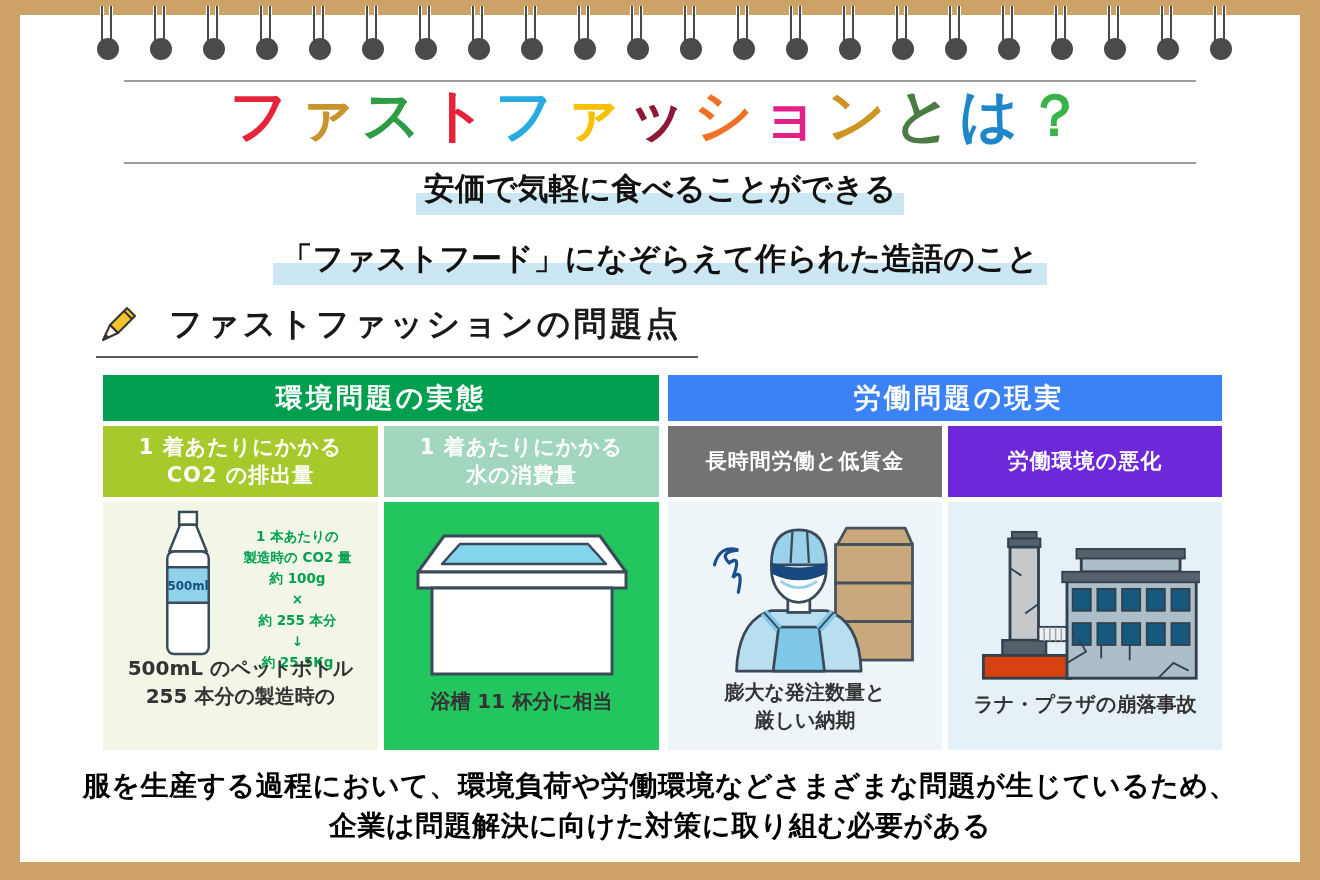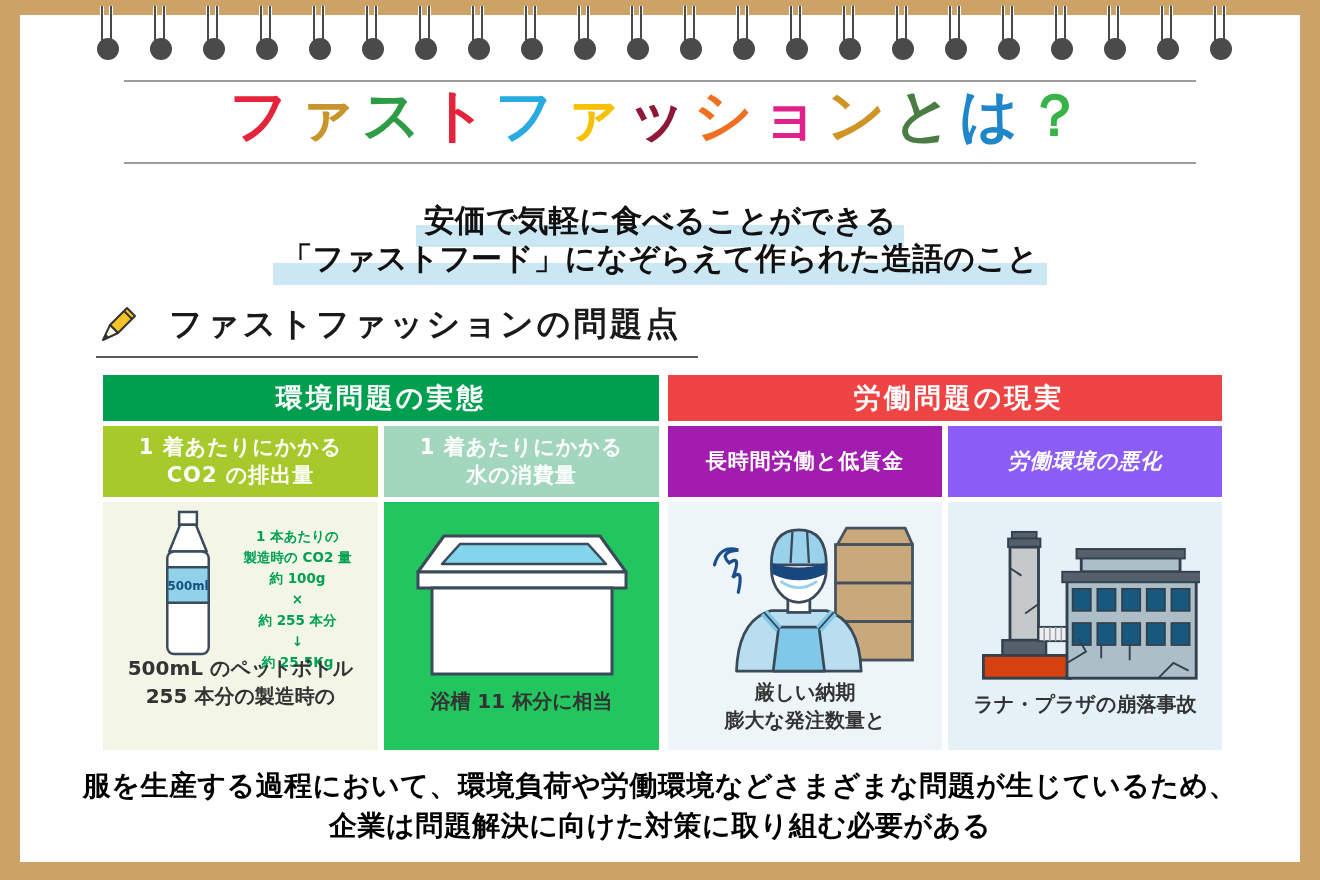--- a/index.html
+++ b/index.html
@@ -27,51 +27,51 @@
   .rule { position:absolute; height:2px; background:#9C9C9C; left:124px; width:1072px; }
   .rule-top { top:80px; } .rule-bottom { top:162px; }
 
   .page-title {
     position:absolute; left:0; right:0; top:84px; text-align:center;
     font-size:58px; font-weight:bold; letter-spacing:7px; line-height:1.1;
   }
 
   .subtitle-line { position:absolute; left:0; right:0; text-align:center;
     font-size:31px; font-weight:bold; color:#111; }
-  .subtitle-1 { top:200px; } .subtitle-2 { top:238px; }
+  .subtitle-1 { top:168px; } .subtitle-2 { top:238px; }
   .hl {
     display:inline-block; padding:0 8px 5px 8px;
     background:linear-gradient(to bottom, rgba(0,0,0,0) 54%, #CBE7F4 54%);
   }
 
   .section-head {
     position:absolute; left:96px; top:300px; display:inline-flex; align-items:center;
     gap:27px; border-bottom:2px solid #5A5A5A; padding:0 16px 8px 2px;
   }
   .section-head .txt { font-size:33px; font-weight:bold; color:#1a1a1a; letter-spacing:3px; }
 
   .group { position:absolute; top:375px;border-radius:9px; }
   .group-env   { left:103px; width:556px; }
   .group-labor { left:668px; width:554px; }
   .group-header {
     height:46px; display:flex; align-items:center; justify-content:center;
     color:#fff; font-size:27px; font-weight:bold; letter-spacing:3px;
   }
   .group-env .group-header   { background:#009F50; }
-  .group-labor .group-header { background:#ef4444;padding-left:28px; }
+  .group-labor .group-header { background:#3b82f6;padding-left:28px; }
   .subrow { display:flex; gap:6px; margin-top:5px; }
   .subcol { flex:1; }
   .subhead {
     height:71px; display:flex; flex-direction:column; align-items:center; justify-content:center;
     color:#fff; font-size:21px; font-weight:bold; line-height:1.32; letter-spacing:1px; text-align:center;
   }
   .sh-co2        { background:#A6CA2B; }
   .sh-water      { background:#A2D7BE; }
-  .sh-overwork   { background:#a21caf; }
-  .sh-conditions { background:#8b5cf6;font-style:italic; }
+  .sh-overwork   { background:#737373; }
+  .sh-conditions { background:#6d28d9; }
   .panel { margin-top:5px; height:248px; position:relative; }
   .p-co2        { background:#F3F6E7; }
   .p-water      { background:#22c55e; }
   .p-overwork   { background:#EDF5F8; }
   .p-conditions { background:#E5F1F7; }
 
   .bottle-art { position:absolute; left:60px; top:8px;text-decoration:underline; }
   .co2-calc {
     position:absolute; left:118px; right:4px; top:24px; text-align:center;
     color:#00A051; font-size:13.5px; font-weight:bold; line-height:1.55;
@@ -312,22 +312,22 @@
             <rect x="98" y="84" width="24" height="20" fill="#fff" stroke="#3A4A5A" stroke-width="3"></rect>
 
             <ellipse cx="110" cy="56" rx="30" ry="37" fill="#fff" stroke="#3A4A5A" stroke-width="3"></ellipse>
             <path d="M80,52 Q80,14 110,14 Q140,14 140,52 Z" fill="#9AD2EC" stroke="#3A4A5A" stroke-width="3"></path>
             <path d="M103,16 L101,50 M119,16 L121,50" stroke="#3A4A5A" stroke-width="2.5" fill="none"></path>
             <path d="M81,50 Q110,60 139,50 L139,62 Q110,76 81,62 Z" fill="#17497F"></path>
             <path d="M90,70 Q110,84 130,70" stroke="#9AD2EC" stroke-width="3" fill="none"></path>
           </svg>
         </span>
         <div class="caption cap-overwork">
+          <div>膨大な発注数量と</div>
           <div>厳しい納期</div>
-          <div>膨大な発注数量と</div>
         </div>
       </div>
     </div>
     <div class="subcol">
       <div class="subhead sh-conditions">
         <div>労働環境の悪化</div>
       </div>
       <div class="panel p-conditions">
         <span class="factory-art">
           <svg width="228" height="152" viewBox="0 0 240 160">

